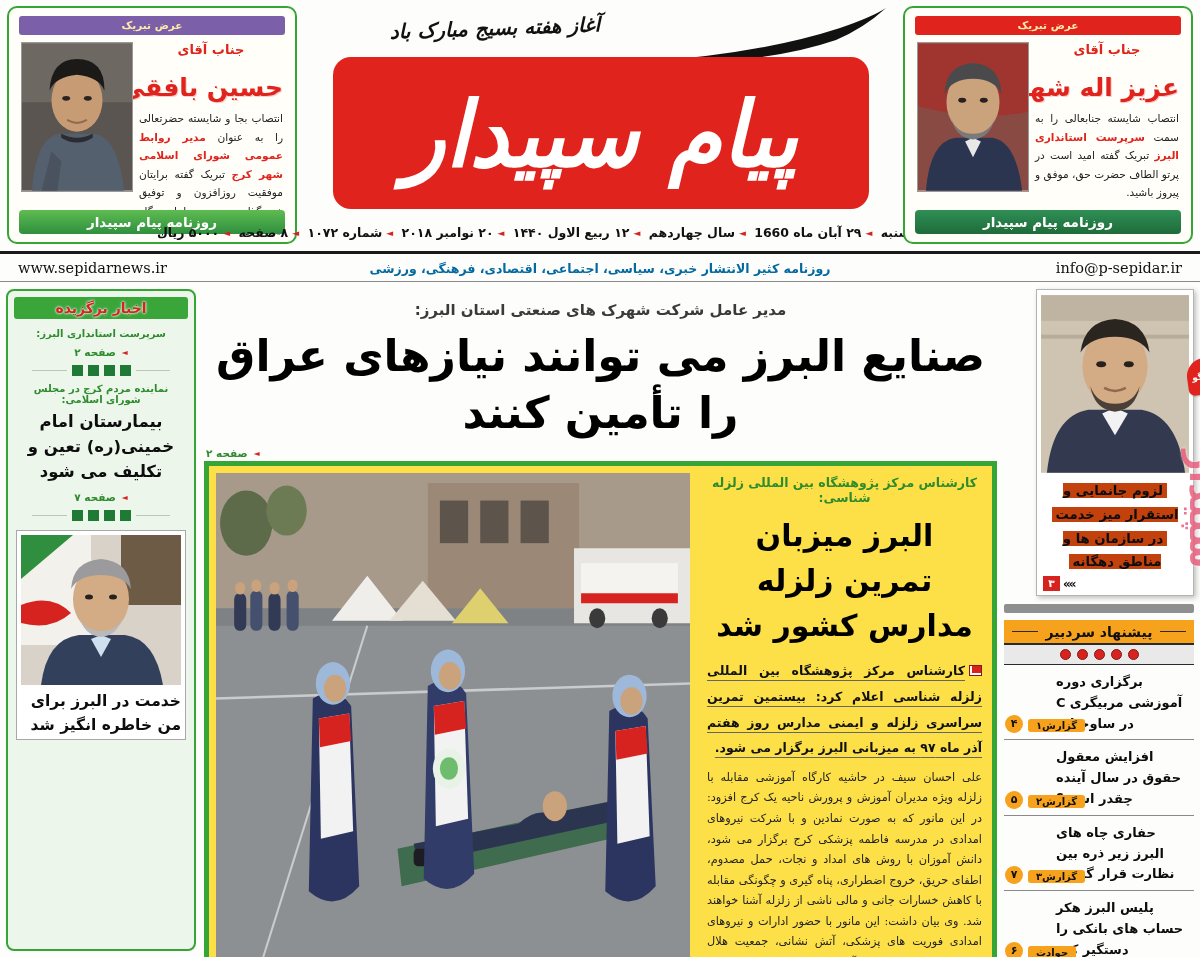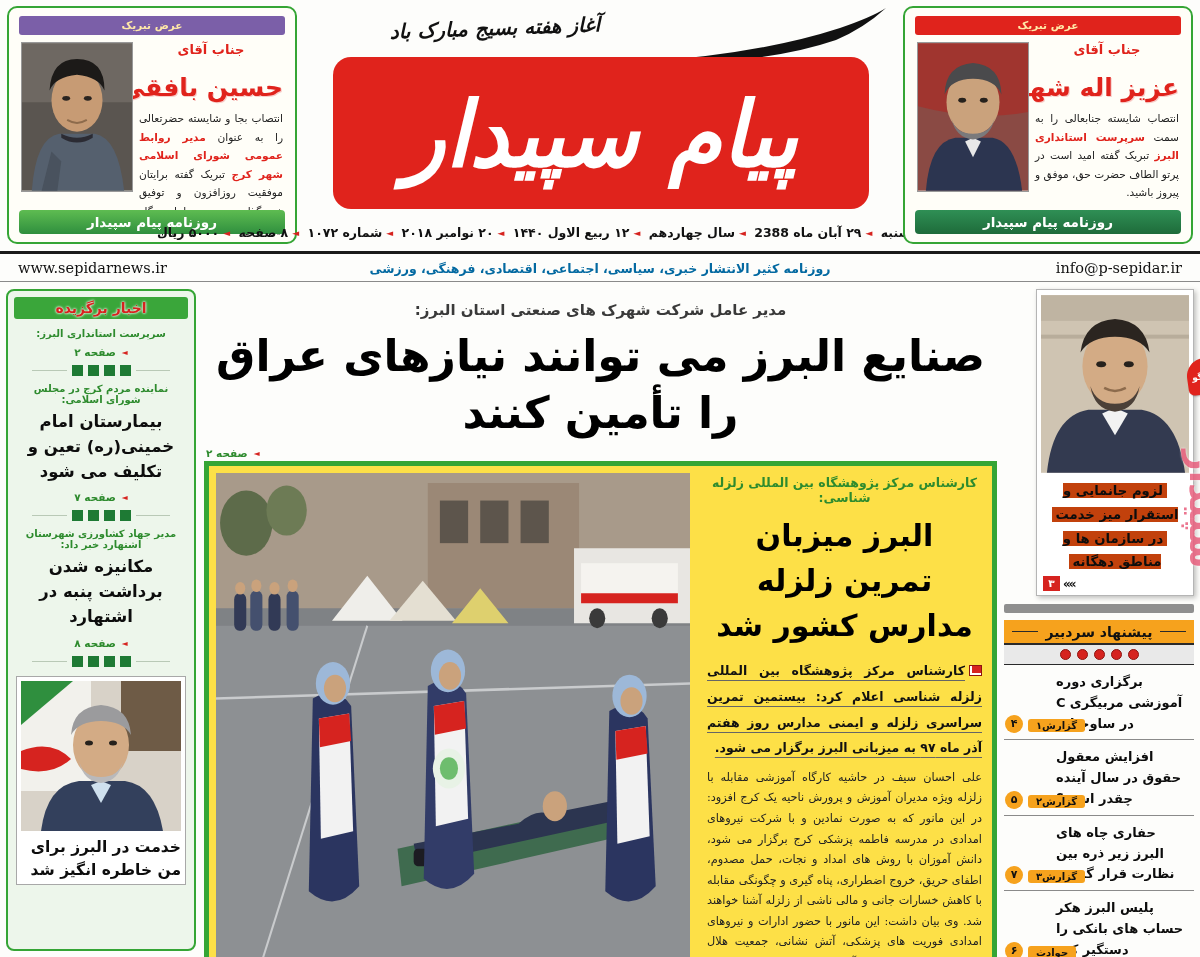--- a/index.html
+++ b/index.html
@@ -139,21 +139,21 @@
 
   <div class="slogan">آغاز هفته بسیج مبارک باد</div>
   <svg class="swoosh" viewBox="0 0 250 58">
     <path d="M2 56 Q120 48 200 22 Q232 11 246 2 Q224 22 196 34 Q120 60 2 56 Z" fill="#111"></path>
   </svg>
   <div class="logo-box">
     <div class="logo-text">پیام سپیدار</div>
   </div>
   <div class="dateline">
     <span class="sep">◄</span><span>سه شنبه</span>
-    <span class="sep">◄</span><span>۲۹ آبان ماه 2388</span>
+    <span class="sep">◄</span><span>۲۹ آبان ماه 1660</span>
     <span class="sep">◄</span><span>سال چهاردهم</span>
     <span class="sep">◄</span><span>۱۲ ربیع الاول ۱۴۴۰</span>
     <span class="sep">◄</span><span>۲۰ نوامبر ۲۰۱۸</span>
     <span class="sep">◄</span><span>شماره ۱۰۷۲</span>
     <span class="sep">◄</span><span>۸ صفحه</span>
     <span class="sep">◄</span><span>۵۰۰۰ ریال</span>
   </div>
 
   <div class="congrat-box right">
     <div class="congrat-header redbg">عرض تبریک</div>
@@ -203,31 +203,20 @@
       <div class="news-title">بیمارستان امام خمینی(ره) تعین و تکلیف می شود</div>
       <div class="page-row"><span class="arr">◄</span> <span>صفحه ۷</span></div>
       <div class="sq-divider">
           <span class="sq"></span>
           <span class="sq"></span>
           <span class="sq"></span>
           <span class="sq"></span>
         </div>
     </div>
 
-    <div class="news-item">
-      <div class="news-kicker">مدیر جهاد کشاورزی شهرستان اشتهارد خبر داد:</div>
-      <div class="news-title">مکانیزه شدن برداشت پنبه در اشتهارد</div>
-      <div class="page-row"><span class="arr">◄</span> <span>صفحه ۸</span></div>
-      <div class="sq-divider">
-          <span class="sq"></span>
-          <span class="sq"></span>
-          <span class="sq"></span>
-          <span class="sq"></span>
-        </div>
-    </div>
 
     <div class="photo-card">
       <svg viewBox="0 0 160 150" style="width:100%;height:150px;display:block">
         <rect width="160" height="150" fill="#d8d2c8"></rect>
         <rect x="0" y="0" width="70" height="110" fill="#f2f1ec"></rect>
         <path d="M0 0 L52 0 L0 44 Z" fill="#2f8f3e"></path>
         <path d="M0 70 Q30 58 50 78 Q30 96 0 88 Z" fill="#d6231f"></path>
         <rect x="100" y="0" width="60" height="70" fill="#6e5b46"></rect>
         <path d="M20 150 Q26 104 58 100 L104 100 Q134 104 142 150 Z" fill="#33405c"></path>
         <path d="M70 104 L80 122 L90 104 L80 100 Z" fill="#cfe0ee"></path>

